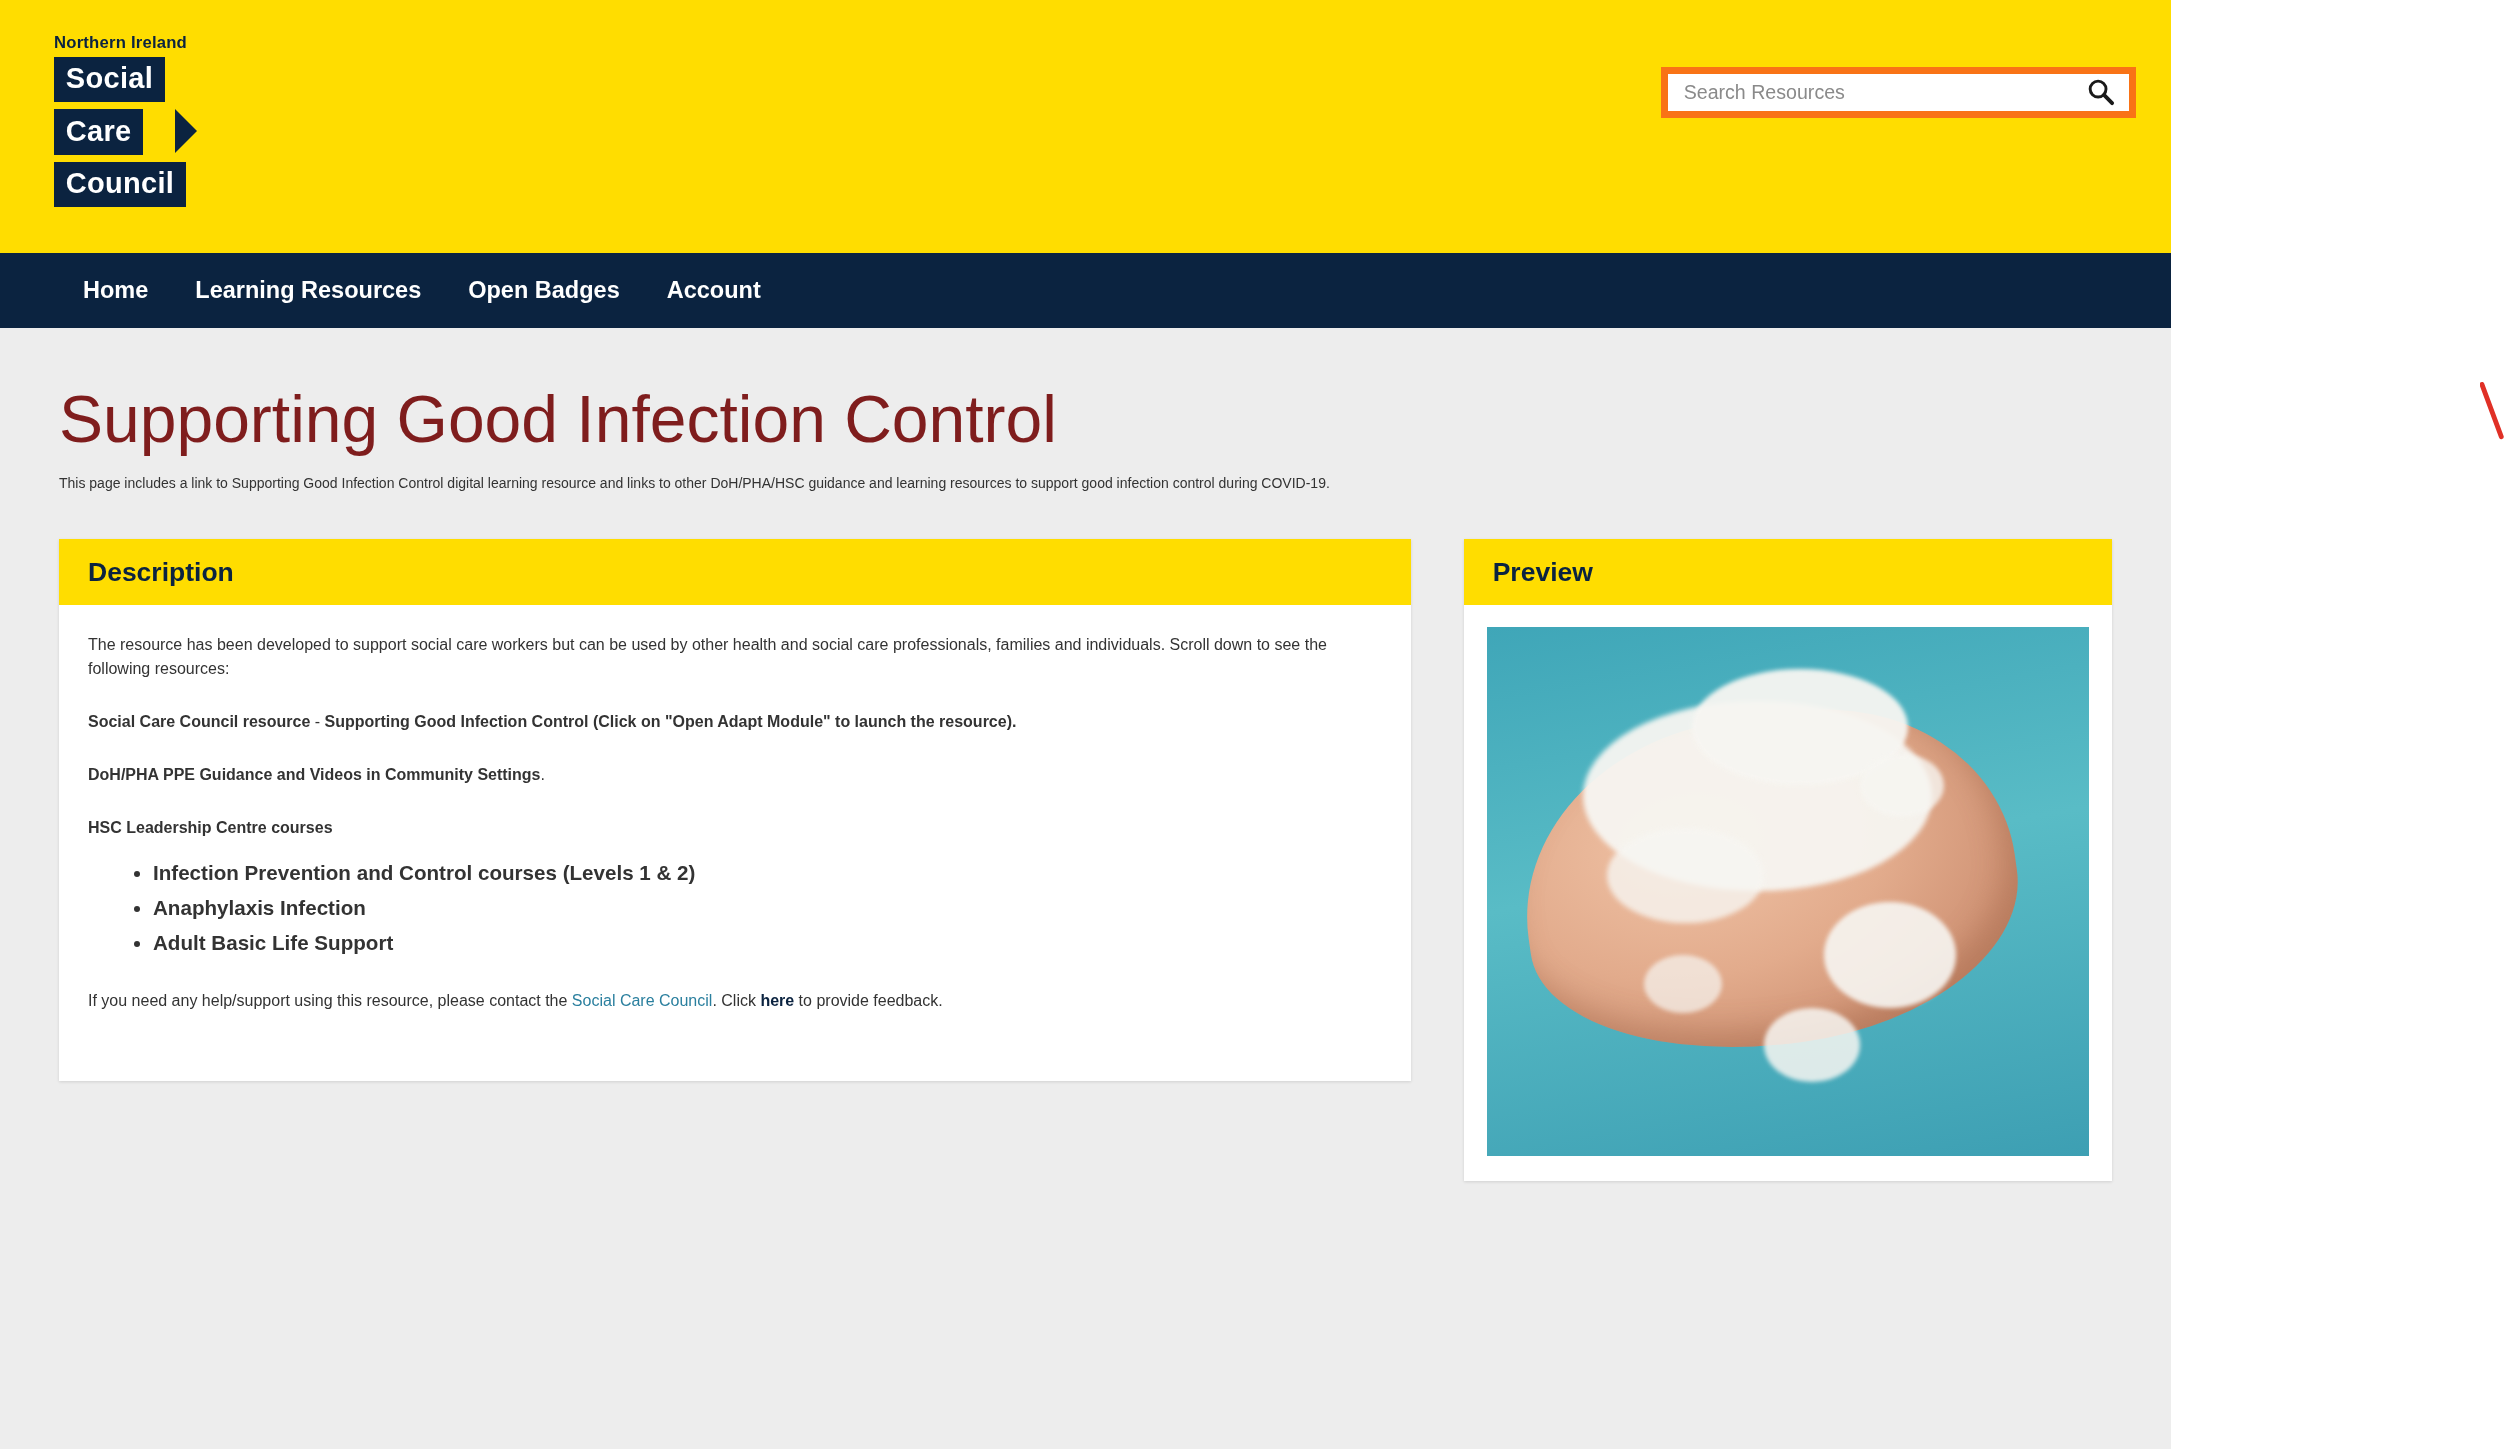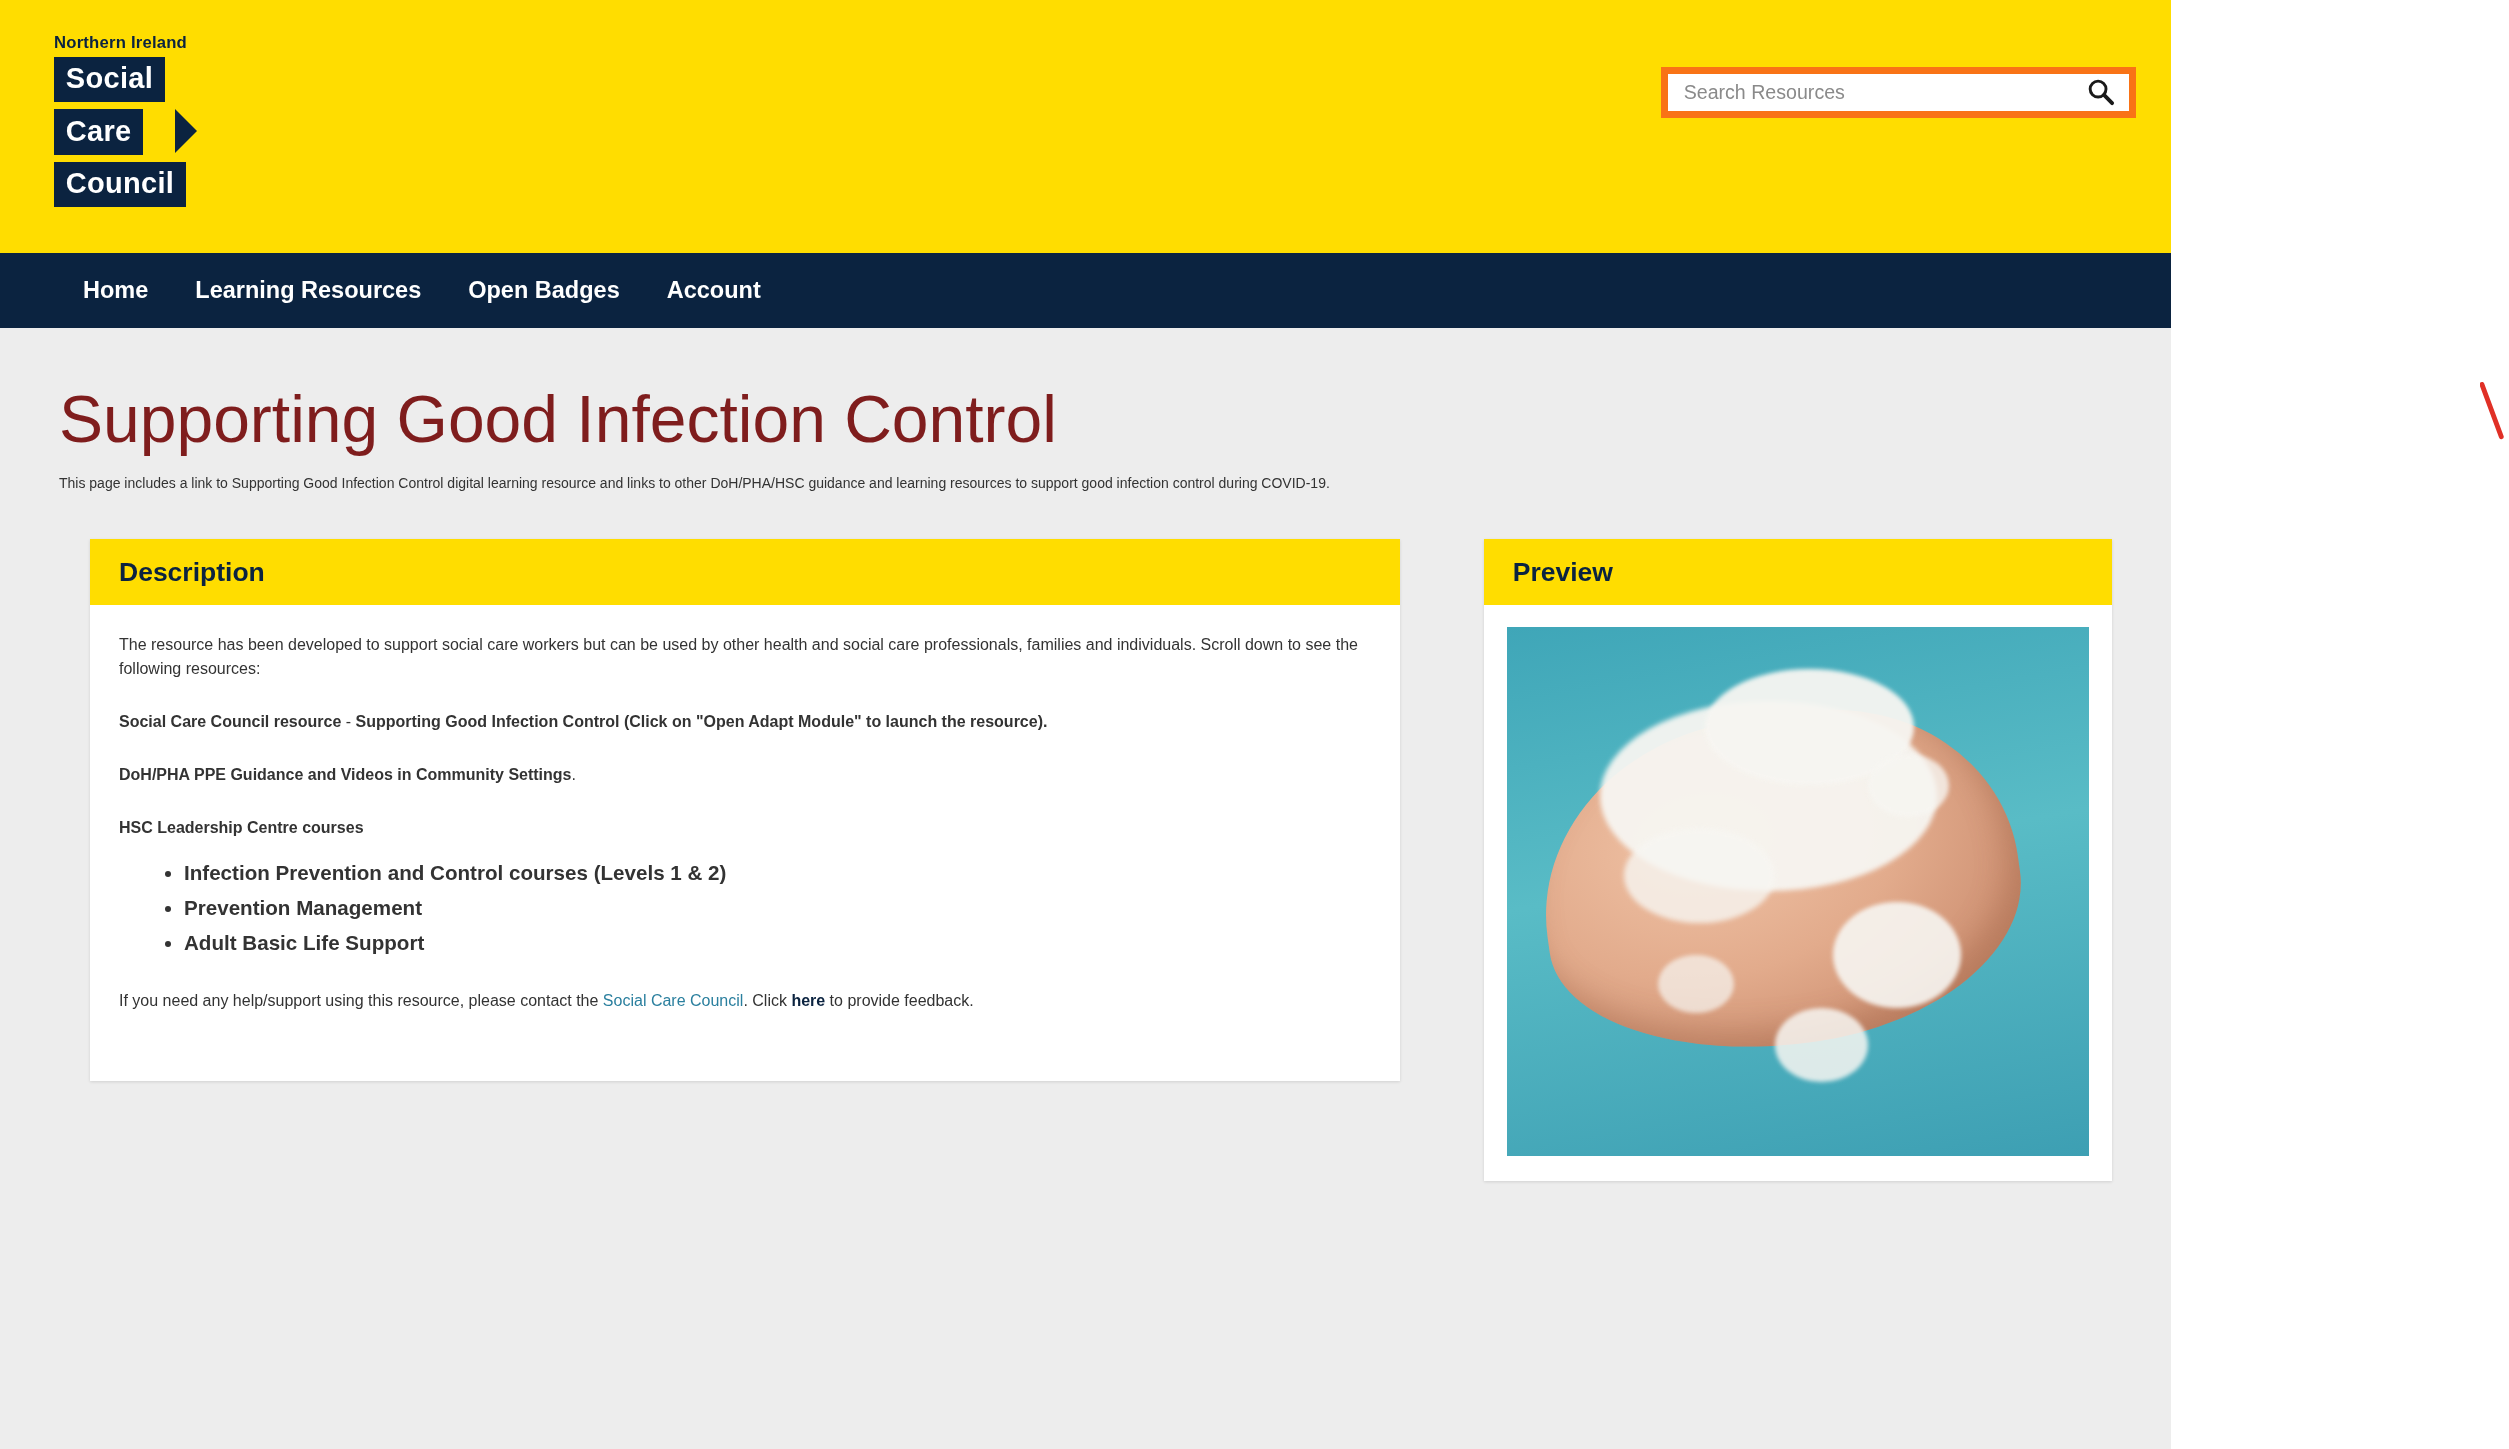--- a/index.html
+++ b/index.html
@@ -139,21 +139,20 @@
     margin: 0 0 45px 0;
   }
   .cards {
     display: flex;
     gap: 53px;
     align-items: flex-start;
   }
   .card {
     background: #ffffff;
     box-shadow: 0 1px 2.9px rgba(0,0,0,.12);
-    margin-left: 31px;
   }
   .card-desc { width: 1376px; }
   .card-preview { width: 660px; }
   .card-head {
     background: #ffdd00;
     height: 66px;
     display: flex;
     align-items: center;
     padding-left: 29px;
   }
@@ -285,21 +284,21 @@
           <p>
             <span class="bold">DoH/PHA PPE Guidance and Videos in Community Settings</span><span>.</span>
           </p>
 
           <p>
             <span class="bold">HSC Leadership Centre courses</span>
           </p>
 
           <ul class="res-list">
             <li>Infection Prevention and Control courses (Levels 1 &amp; 2)</li>
-            <li>Prevention Management</li>
+            <li>Anaphylaxis Infection</li>
             <li>Adult Basic Life Support</li>
           </ul>
 
           <p>
             <span>If you need any help/support using this resource, please contact the </span><a class="link" href="#">Social Care Council</a><span>. Click </span><a class="link-strong" href="#">here</a><span> to provide feedback.</span>
           </p>
 
         </div>
       </div>
 

